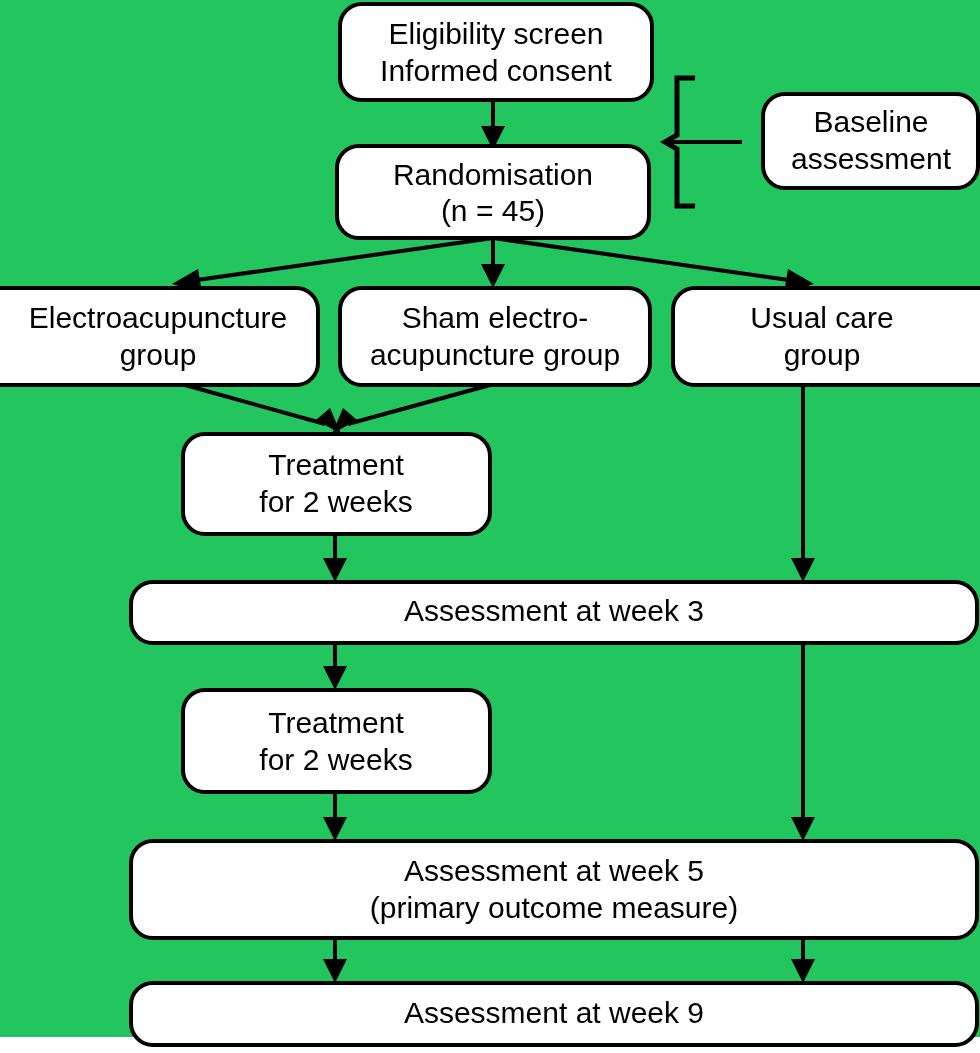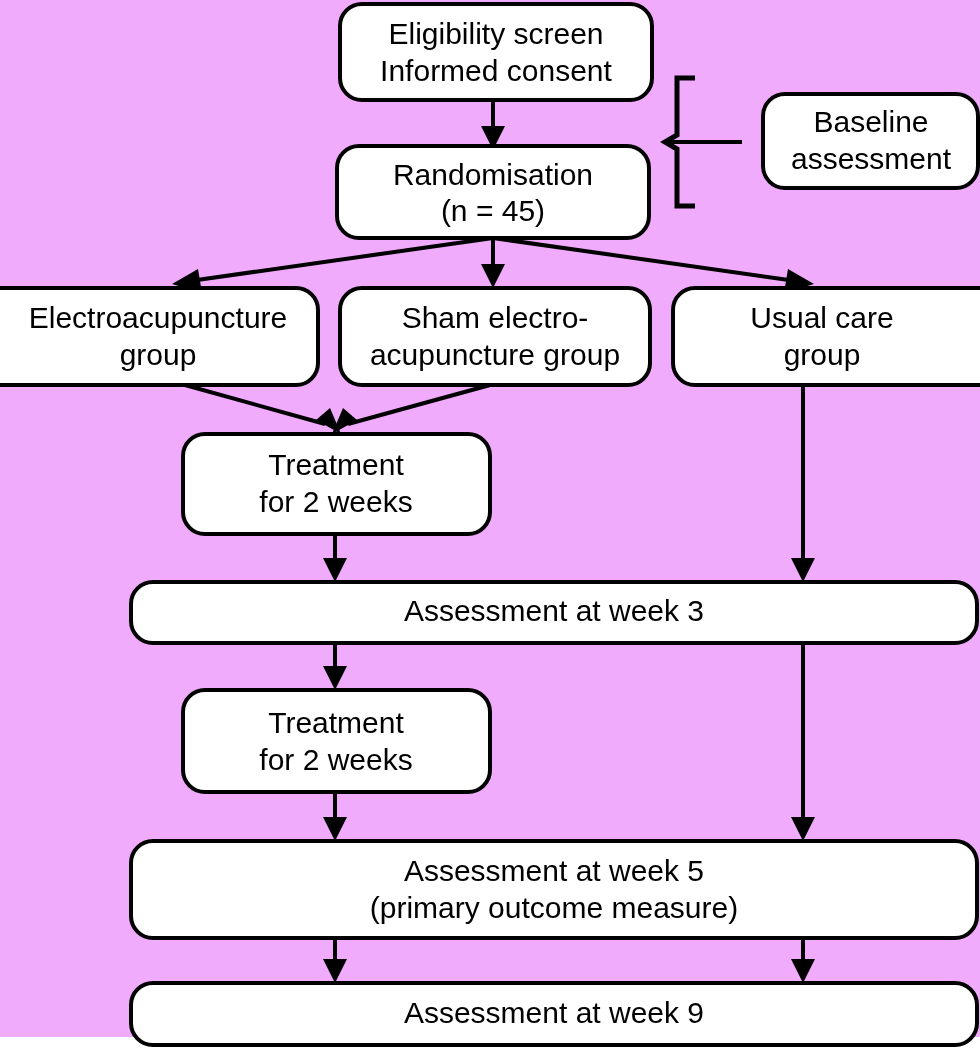--- a/index.html
+++ b/index.html
@@ -11,21 +11,21 @@
   body {
     width: 980px;
     height: 1053px;
     font-family: "Liberation Sans", sans-serif;
     overflow: hidden;
   }
   #flowchart-root {
     position: relative;
     width: 980px;
     height: 1037px;
-    background: #f0abfc;
+    background: #22c55e;
   }
   svg#flow-svg {
     display: block;
     width: 980px;
     height: 1053px;
   }
   .node-box {
     fill: #ffffff;
     stroke: #000000;
     stroke-width: 4;

